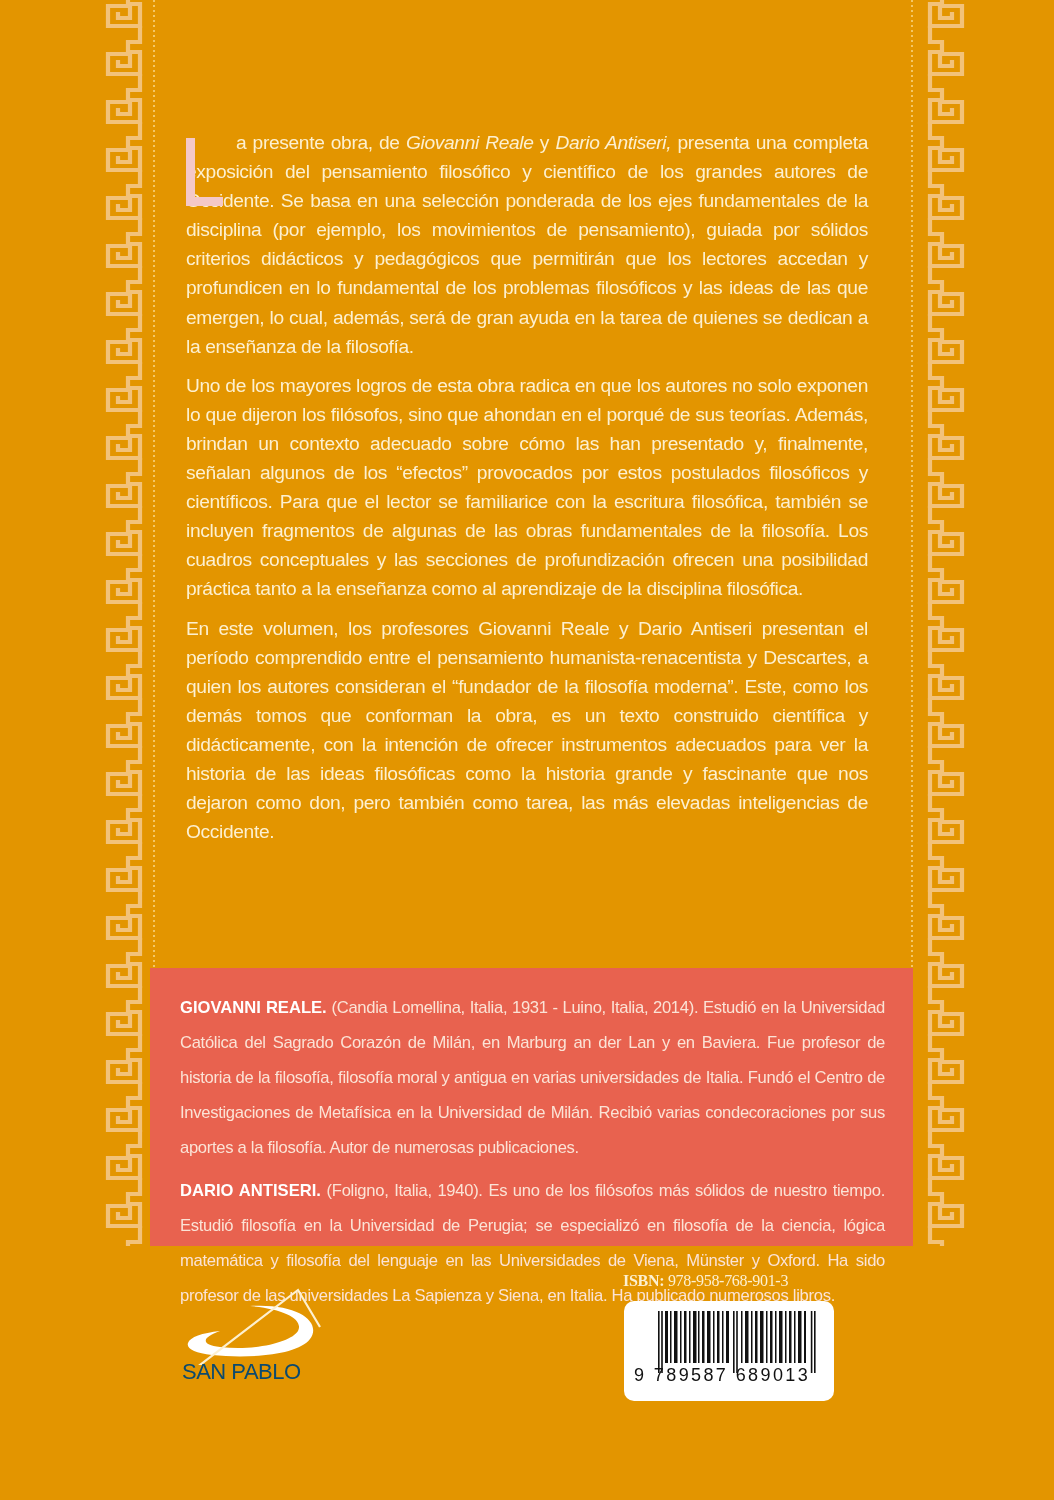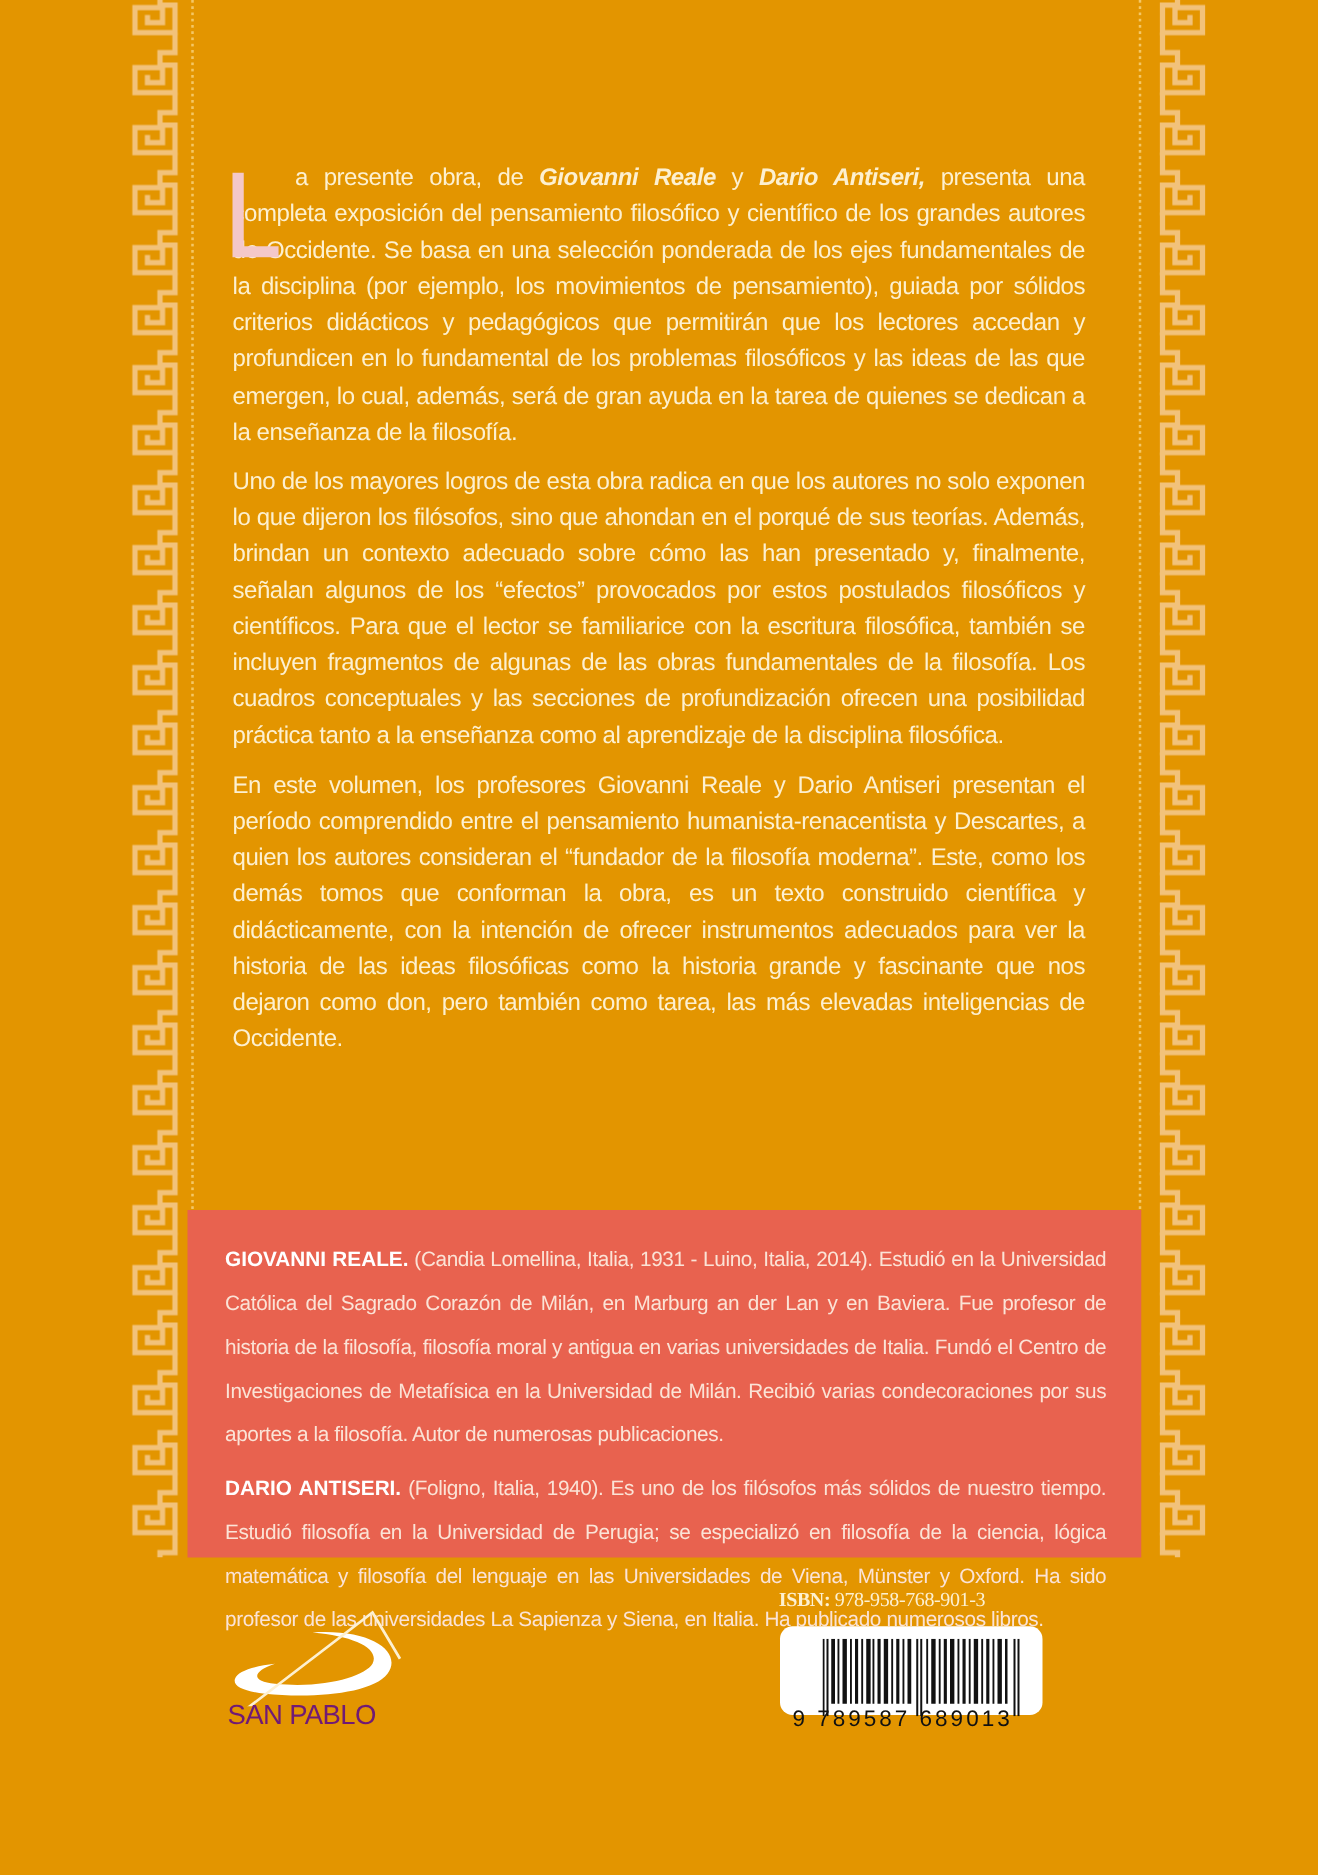--- a/index.html
+++ b/index.html
@@ -28,50 +28,50 @@
     letter-spacing: -0.35px;
     text-align: justify;
     font-stretch: condensed;
   }
   .body-text p { margin: 0 0 10px 0; }
   .drop-cap {
     position: absolute; left: -3px; top: 10px; width: 40px; height: 68px;
   }
   .first-p { text-indent: 0; }
   .first-p .indent-lines { display: block; padding-left: 50px; }
-  .author-em { font-weight: bold; font-style: italic; }
+  .author-em { font-weight: normal; font-style: italic; }
 
   .bio-box {
     position: absolute; left: 150px; top: 968px; width: 763px; height: 278px;
     background: #e8624f;
   }
   .bio-text {
     position: absolute; left: 30px; top: 22px; width: 705px;
     color: #fbe3d6; font-size: 16.6px; line-height: 35px;
     letter-spacing: -0.3px; text-align: justify;
   }
   .bio-text p { margin: 0 0 8px 0; }
   .bio-name { font-weight: bold; color: #ffffff; letter-spacing: 0; }
 
   .logo {
     position: absolute; left: 160px; top: 1275px; width: 220px; height: 120px;
   }
   .logo-name {
     position: absolute; left: 22px; top: 84px;
-    color: #701a75; font-size: 22px; letter-spacing: -0.5px;
+    color: #0c4a6e; font-size: 22px; letter-spacing: -0.5px;
   }
 
   .isbn-label {
     position: absolute; left: 623px; top: 1272px;
     color: #fdf0d0; font-family: "Liberation Serif", serif;
     font-size: 16px; letter-spacing: -0.3px;
   }
   .isbn-label b { font-weight: bold; }
   .barcode-box {
-    position: absolute; left: 624px; top: 1301px; width: 210px; height: 71px;
+    position: absolute; left: 624px; top: 1301px; width: 210px; height: 100px;
     background: #ffffff; border-radius: 10px;
   }
   .barcode-bars { position: absolute; left: 34px; top: 10px; width: 158px; height: 62px; }
   .barcode-digits {
     position: absolute; left: 10px; top: 64px; width: 195px;
     font-family: "Liberation Sans", sans-serif; font-size: 18px; color: #111;
     letter-spacing: 2.4px; white-space: pre;
   }
 </style>
 </head>

